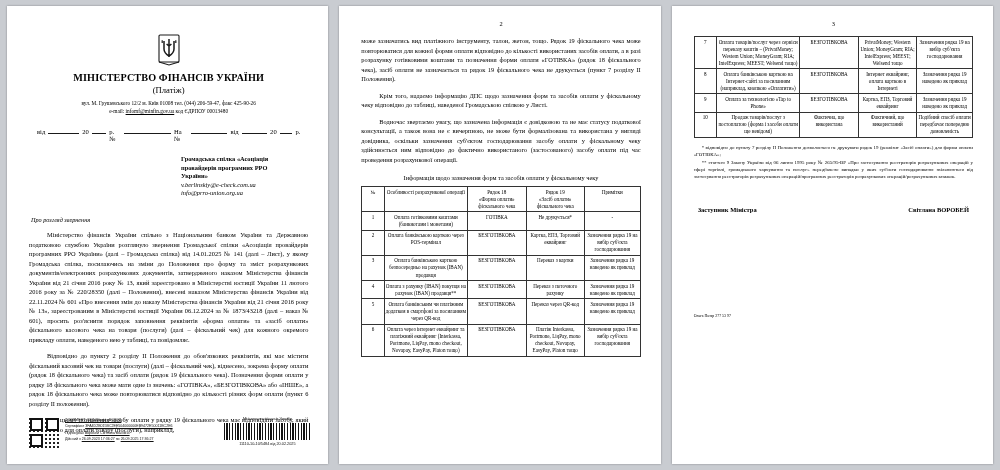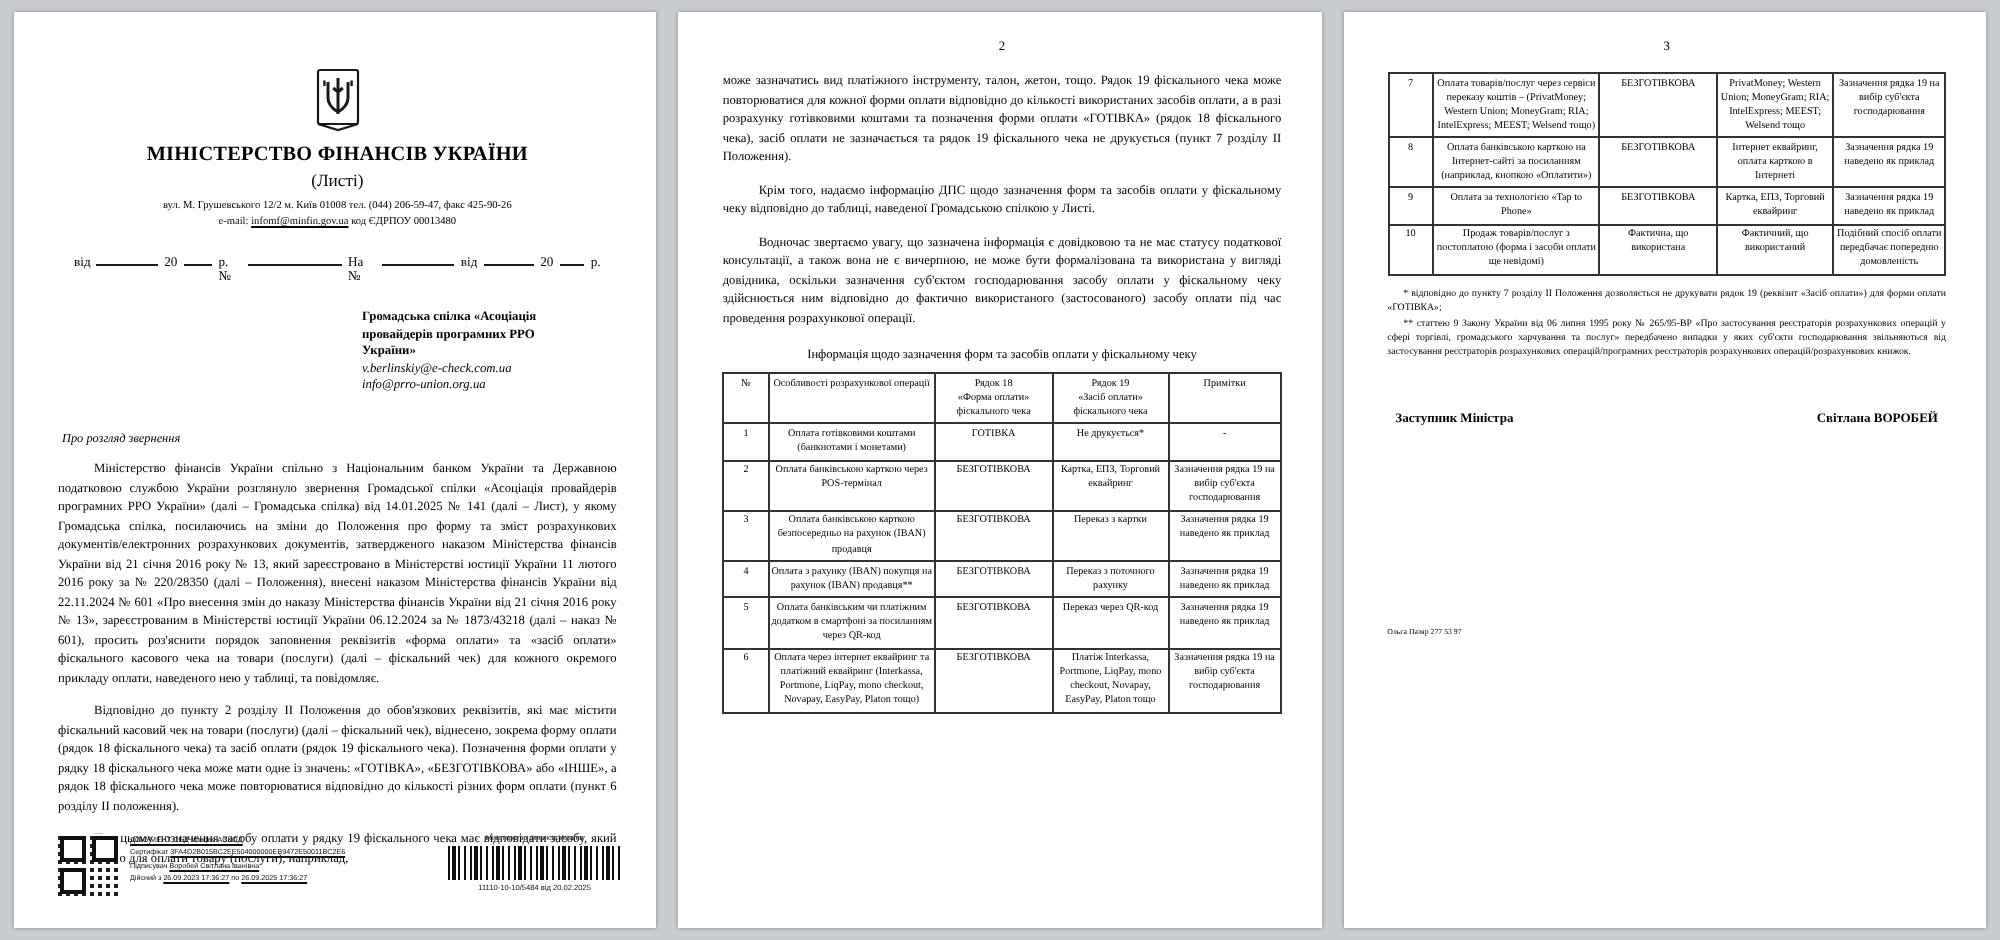--- a/index.html
+++ b/index.html
@@ -191,21 +191,21 @@
   <div class="page">
     <div class="p-inner">
       <svg class="emblem" viewBox="0 0 26 32">
         <rect x="3" y="1" width="20" height="27" rx="1" fill="#fff" stroke="#1a1a1a" stroke-width="1.1"></rect>
         <path d="M13 5 L13 23 M8 7 L8 15 Q8 19 13 22 M18 7 L18 15 Q18 19 13 22 M10.6 10 L13 12 L15.4 10" stroke="#1a1a1a" stroke-width="1.5" fill="none"></path>
         <path d="M6.2 6.2 L6.2 9 M19.8 6.2 L19.8 9" stroke="#1a1a1a" stroke-width="1.2"></path>
         <path d="M3 28 L13 31 L23 28" fill="none" stroke="#1a1a1a" stroke-width="1.1"></path>
       </svg>
 
       <div class="org-title">МІНІСТЕРСТВО ФІНАНСІВ УКРАЇНИ</div>
-      <div class="org-sub">(Листі)</div>
+      <div class="org-sub">(Платіж)</div>
       <div class="org-addr">
         <div>вул. М. Грушевського 12/2  м. Київ 01008  тел. (044) 206-59-47, факс  425-90-26</div>
         <div>
           <span>e-mail:</span>
           <span class="u">infomf@minfin.gov.ua</span>
           <span>код  ЄДРПОУ 00013480</span>
         </div>
       </div>
 
       <div class="formline">

